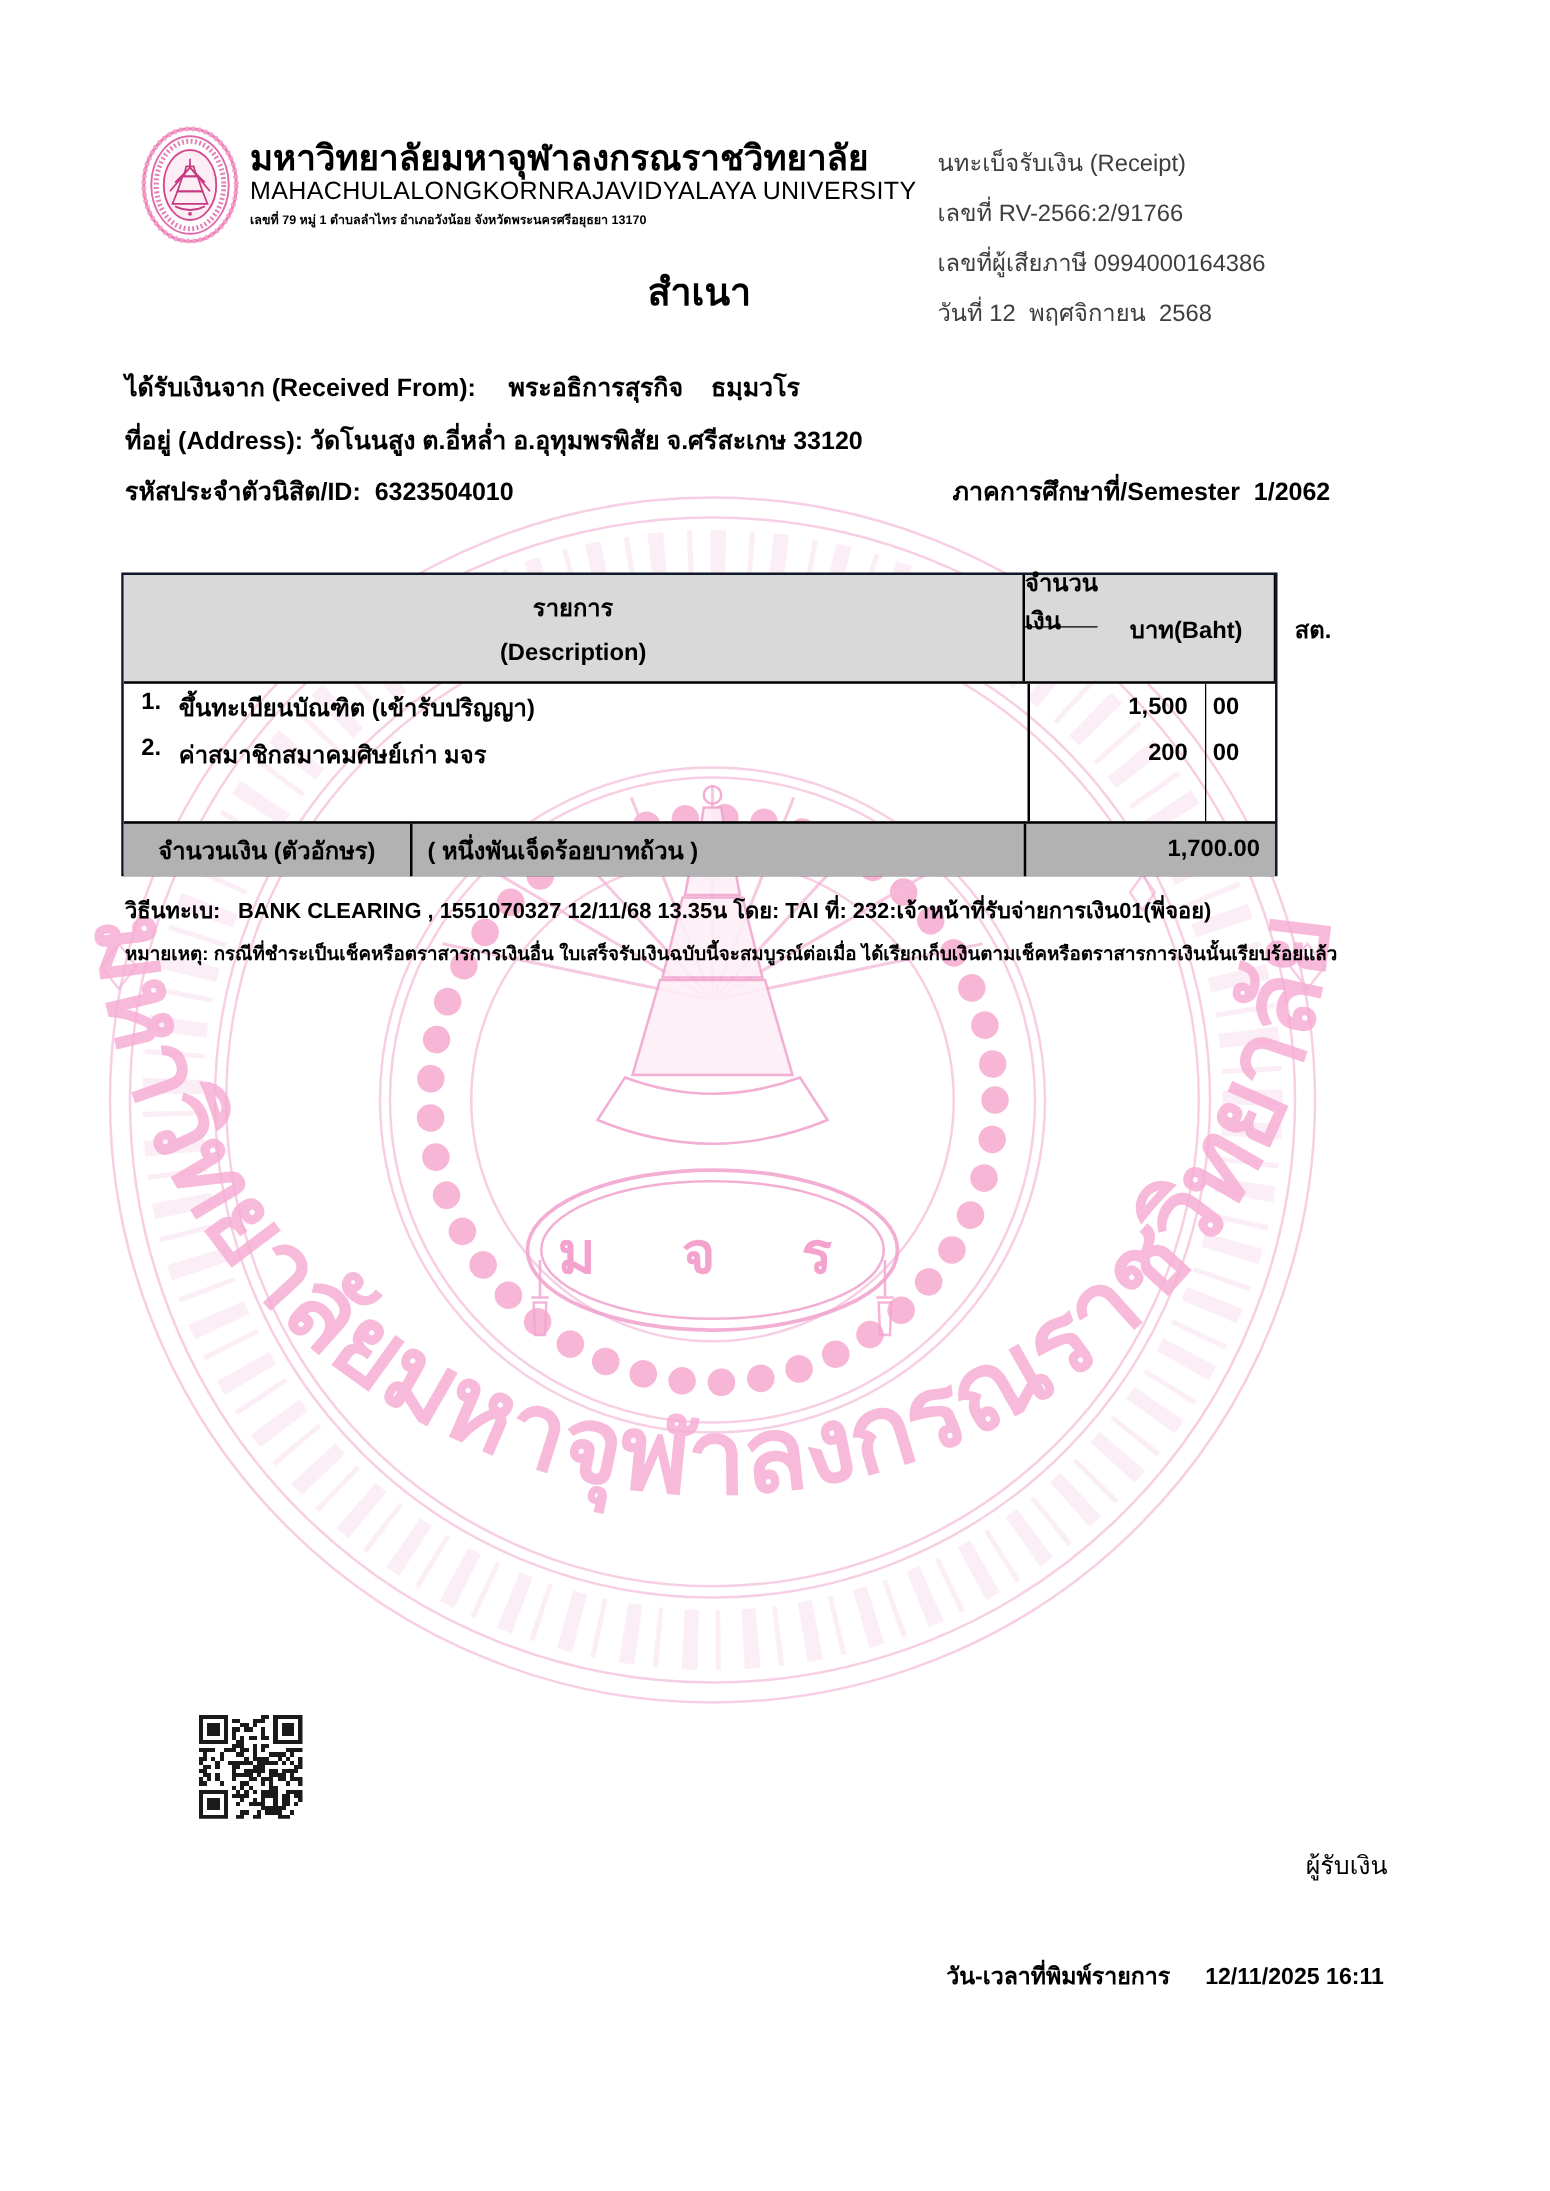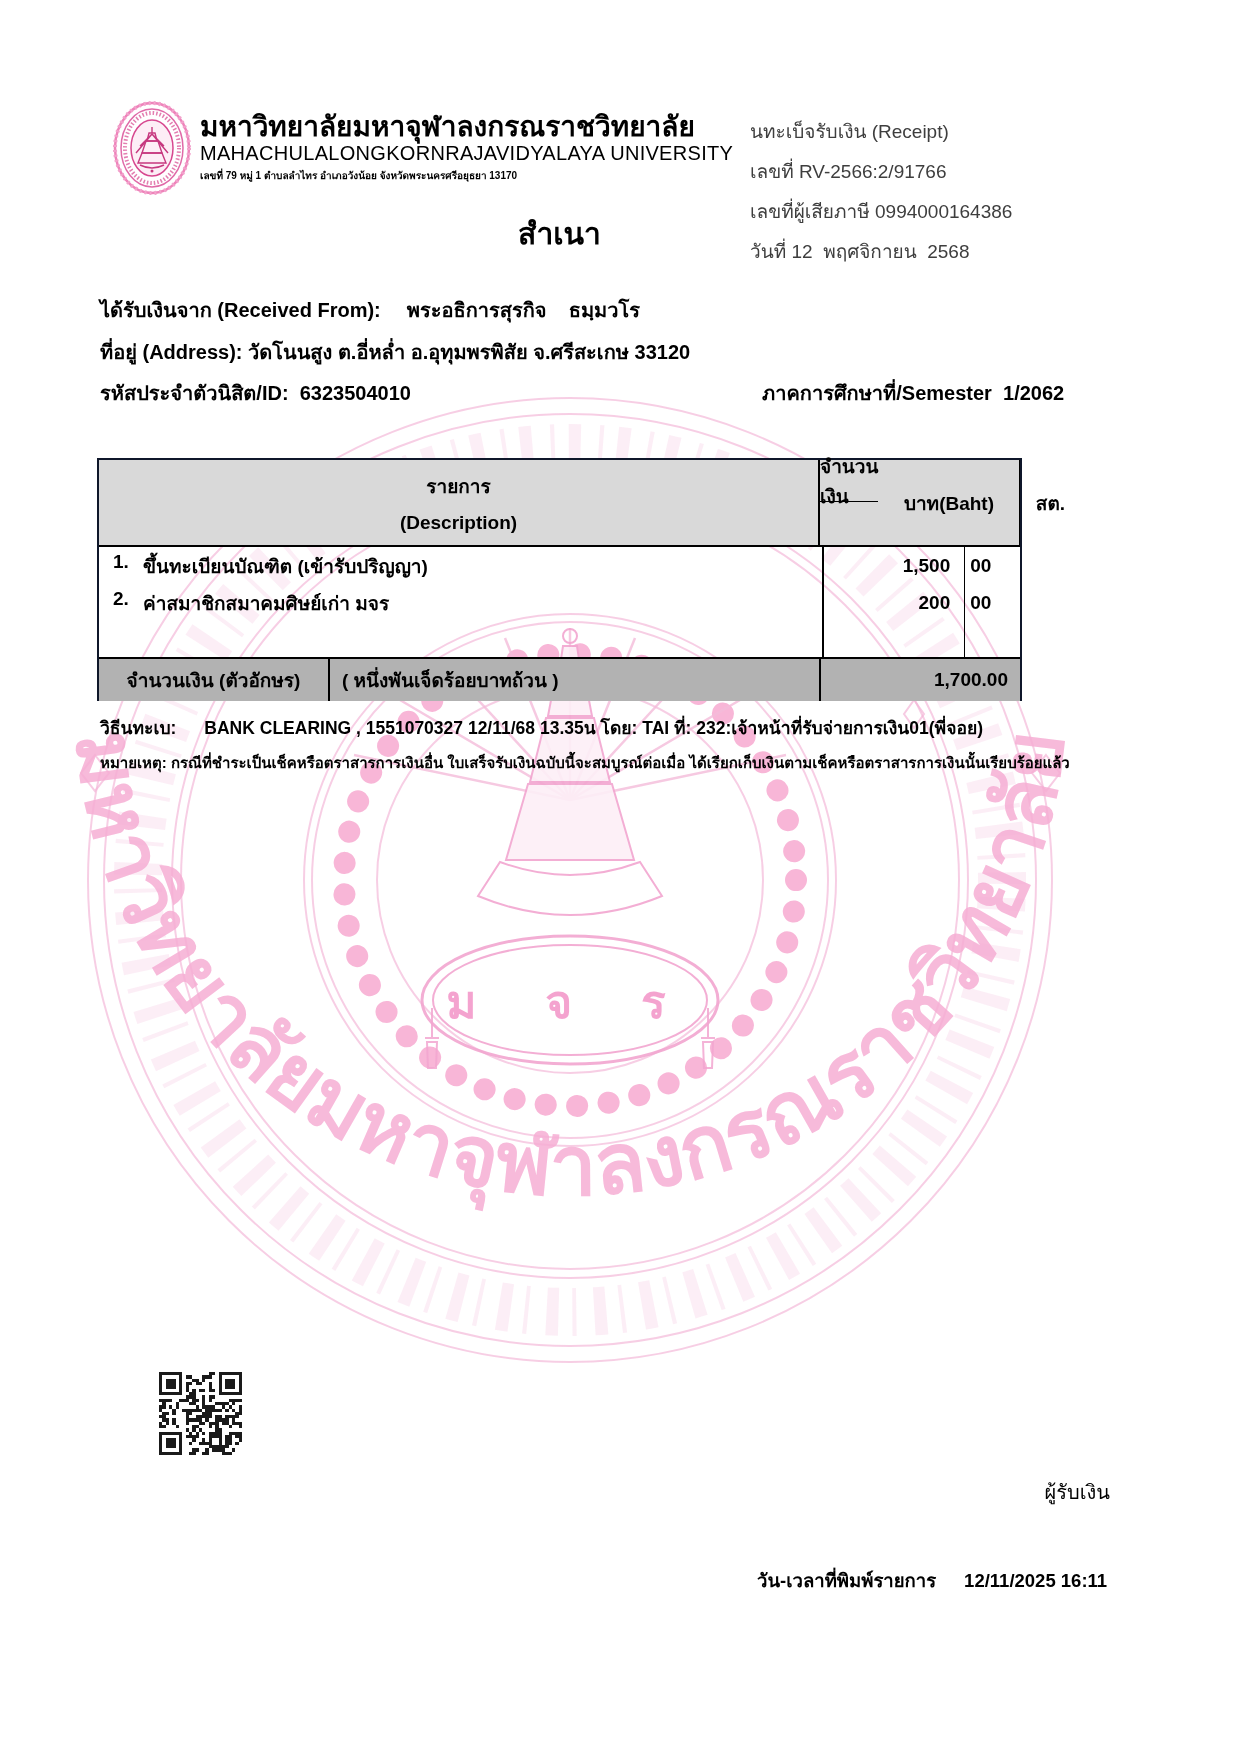--- a/index.html
+++ b/index.html
@@ -50,21 +50,21 @@
   .td-no { width:30px; }
   .td-baht { width:142px; text-align:right; padding-right:10px; }
   .td-st { width:60px; padding-left:10px; }
   .ttotal { display:flex; height:44px; background:#b2b2b2; border-top:2px solid #000; align-items:stretch; }
   .tt-label { width:232px; border-right:2px solid #000; display:flex; align-items:center; justify-content:center; }
   .tt-text { width:491px; display:flex; align-items:center; padding-left:12px; }
   .tt-amt { width:202px; border-left:2px solid #000; display:flex; align-items:center; justify-content:flex-end; padding-right:12px; }
 
   
   .pay-line { left:100px; top:714px; font-size:17.5px; font-weight:700; z-index:2; }
-  .pay-line .val { margin-left:28px; }
+  .pay-line .val { margin-left:14px; }
   .note-line { left:100px; top:751px; font-size:15px; font-weight:700; z-index:2; }
 
   .qr { left:159px; top:1372px; z-index:2; }
   .qr svg { display:block; background:#fff; }
 
   .sig { left:780px; top:1422px; width:330px; text-align:center; z-index:2; font-size:20px; }
   .sig-title { left:780px; top:1476px; width:330px; text-align:right; z-index:2; font-size:20px; }
 
   .print-line { left:757px; top:1566px; z-index:2; font-size:18.5px; font-weight:600; }
   .print-line .val { margin-left:28px; font-weight:700; }

